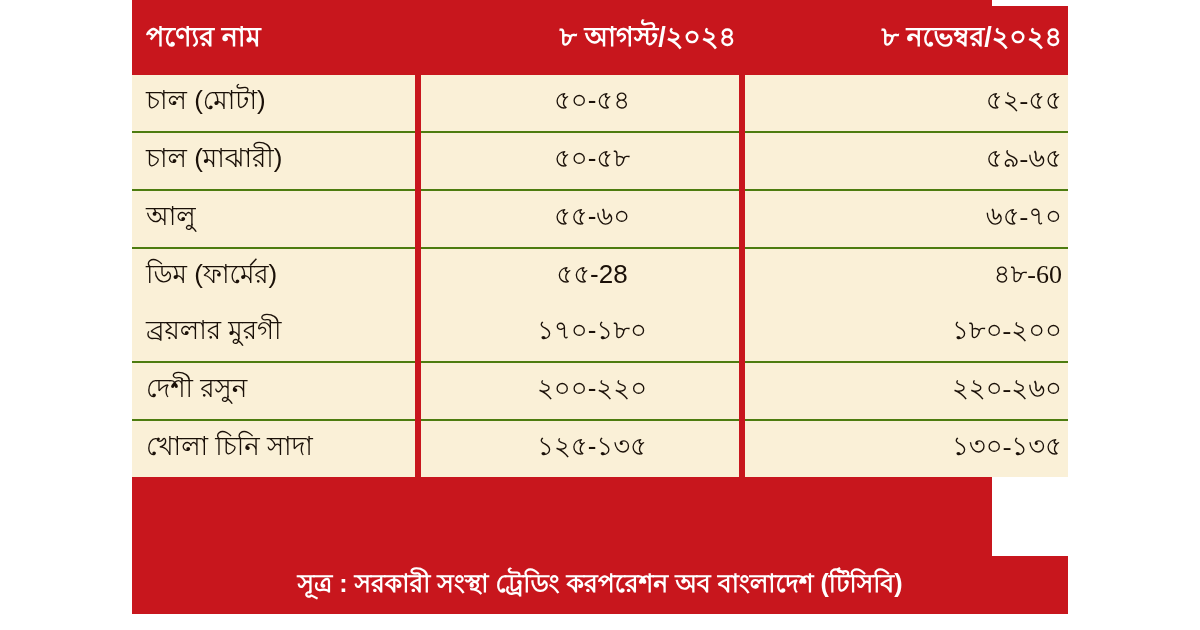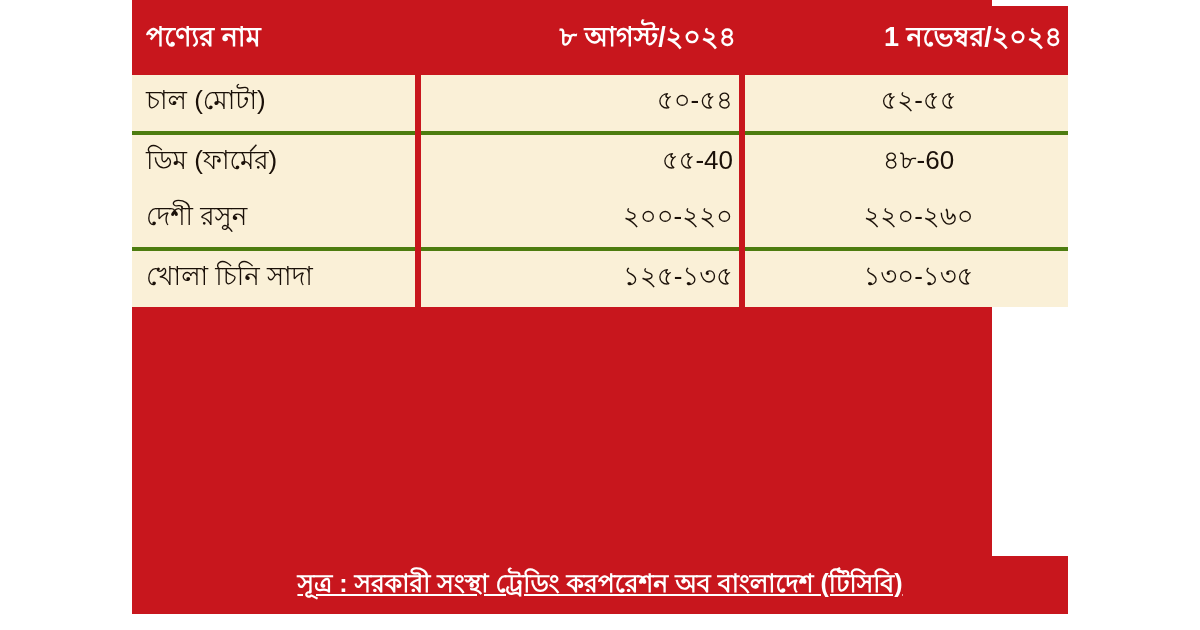--- a/index.html
+++ b/index.html
@@ -57,40 +57,41 @@
   }
   thead th.h1 {
     text-align: left;
     padding-left: 14px;
   }
   tbody td {
     background: #faf0d7;
     color: #1a1008;
     font-size: 26px;
     padding: 5px 6px 7px 6px;
-    border-bottom: 4px solid #4d7c0f;
+    border-bottom: 2px solid #4d7c0f;
     vertical-align: middle;
     height: 40px;
   }
   tbody tr:last-child td {
     border-bottom: 0;
   }
   td.name {
     text-align: left;
     padding-left: 14px;
     border-right: 6px solid #c8161d;
   }
   td.val {
+    text-align: center;
+    padding-left: 30px;
+  }
+  td.val2 {
     text-align: right;
     padding-left: 30px;
-  }
-  td.val2 {
-    text-align: center;
-    padding-left: 30px;
     border-left: 6px solid #c8161d;
+    font-family: Liberation Serif, serif;
   }
   tr.sub td.name {
     border-bottom: 1px solid #d8b98a;
   }
   tr.noline td {
     border-bottom: 0;
   }
   .footer {
     position: absolute;
     left: 0;
@@ -98,21 +99,20 @@
     width: 936px;
     height: 58px;
     display: flex;
     align-items: center;
     justify-content: center;
     color: #ffffff;
     font-size: 25px;
     font-weight: bold;
     background: #c8161d;
     text-align: center;
-    text-decoration: underline;
   }
   .side-left {
     position: absolute;
     left: 0;
     top: 0;
     width: 132px;
     height: 630px;
     background: #ffffff;
   }
   .side-right {
@@ -146,33 +146,48 @@
       <table class="price-table">
         <colgroup>
           <col class="c1">
             <col class="c2">
             <col class="c3">
         </colgroup>
         <thead>
           <tr>
             <th class="h1">পণ্যের নাম</th>
             <th>৮ আগস্ট/২০২৪</th>
-            <th>1 নভেম্বর/২০২৪</th>
+            <th>৮ নভেম্বর/২০২৪</th>
           </tr>
         </thead>
         <tbody>
           <tr>
             <td class="name">চাল (মোটা)</td>
             <td class="val">৫০-৫৪</td>
             <td class="val2">৫২-৫৫</td>
           </tr>
+          <tr>
+            <td class="name">চাল (মাঝারী)</td>
+            <td class="val">৫০-৫৮</td>
+            <td class="val2">৫৯-৬৫</td>
+          </tr>
+          <tr>
+            <td class="name">আলু</td>
+            <td class="val">৫৫-৬০</td>
+            <td class="val2">৬৫-৭০</td>
+          </tr>
           <tr class="noline">
             <td class="name">ডিম (ফার্মের)</td>
-            <td class="val">৫৫-40</td>
+            <td class="val">৫৫-28</td>
             <td class="val2">৪৮-60</td>
+          </tr>
+          <tr>
+            <td class="name">ব্রয়লার মুরগী</td>
+            <td class="val">১৭০-১৮০</td>
+            <td class="val2">১৮০-২০০</td>
           </tr>
           <tr>
             <td class="name">দেশী রসুন</td>
             <td class="val">২০০-২২০</td>
             <td class="val2">২২০-২৬০</td>
           </tr>
           <tr>
             <td class="name">খোলা চিনি সাদা</td>
             <td class="val">১২৫-১৩৫</td>
             <td class="val2">১৩০-১৩৫</td>

